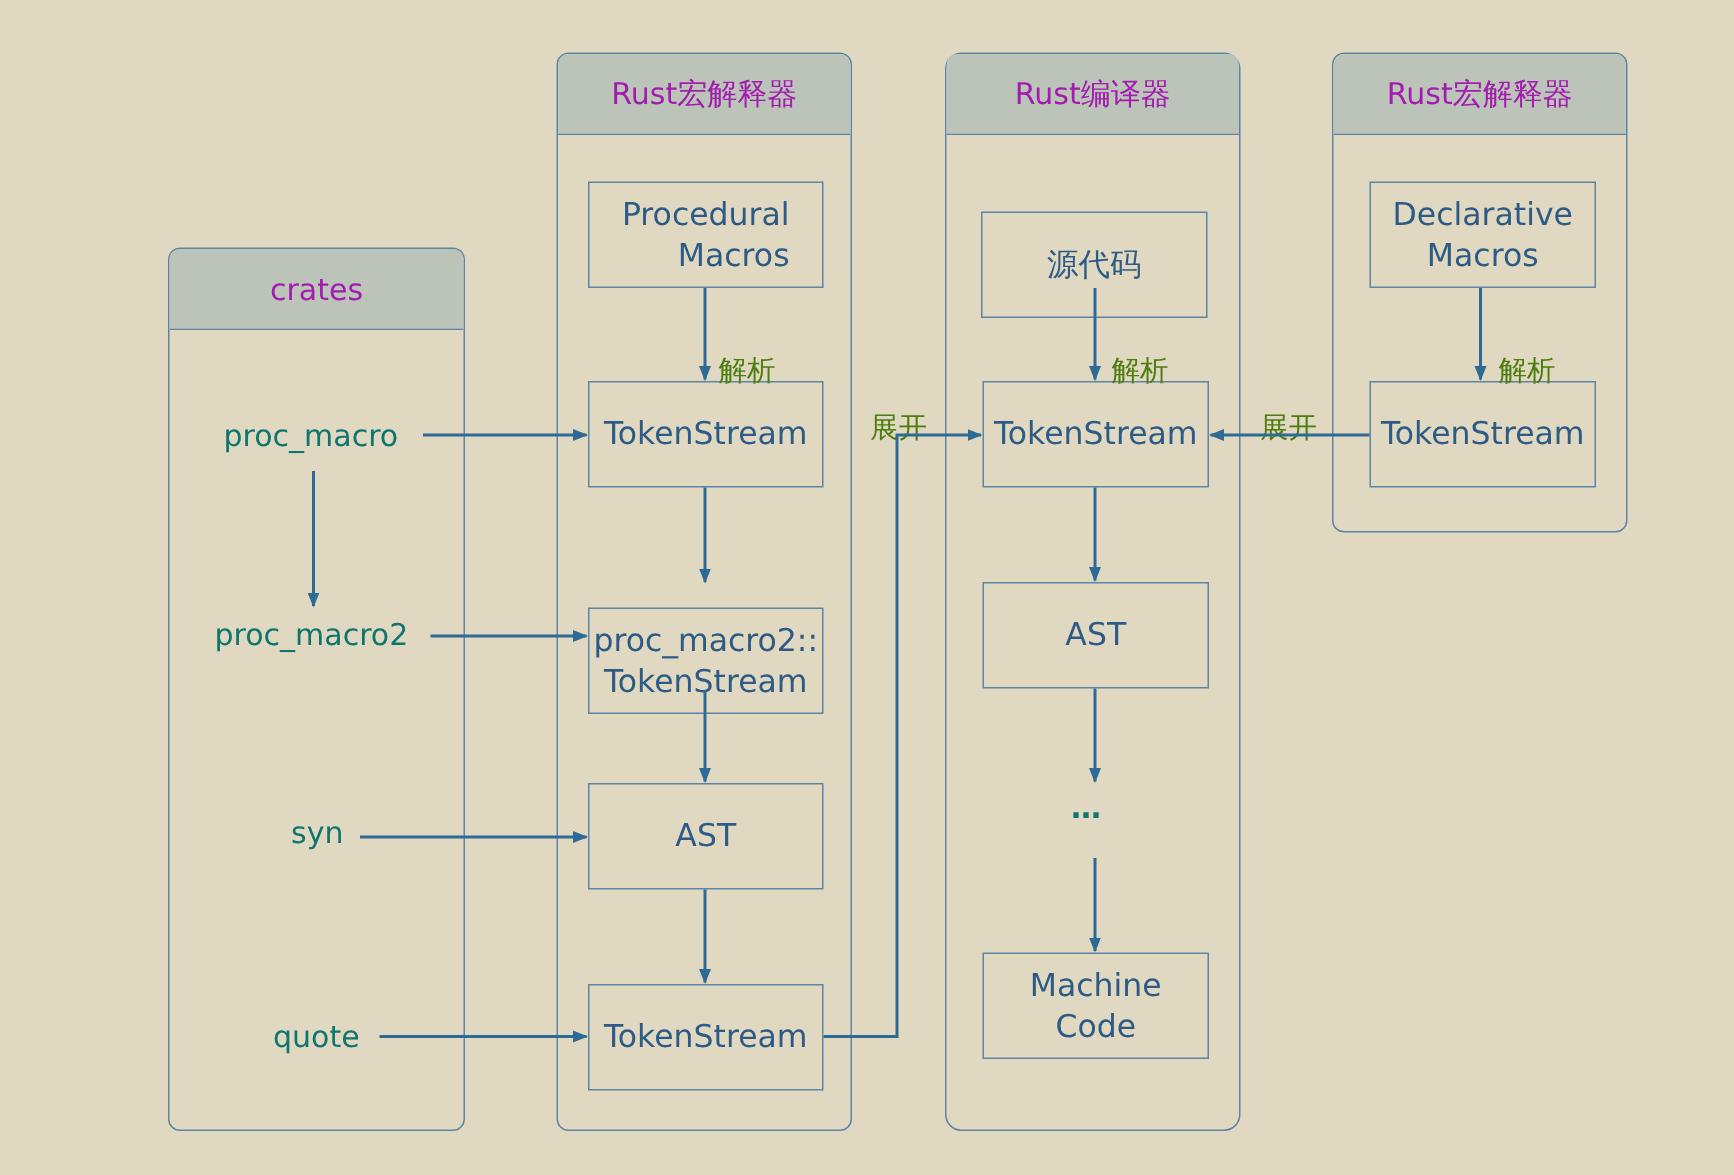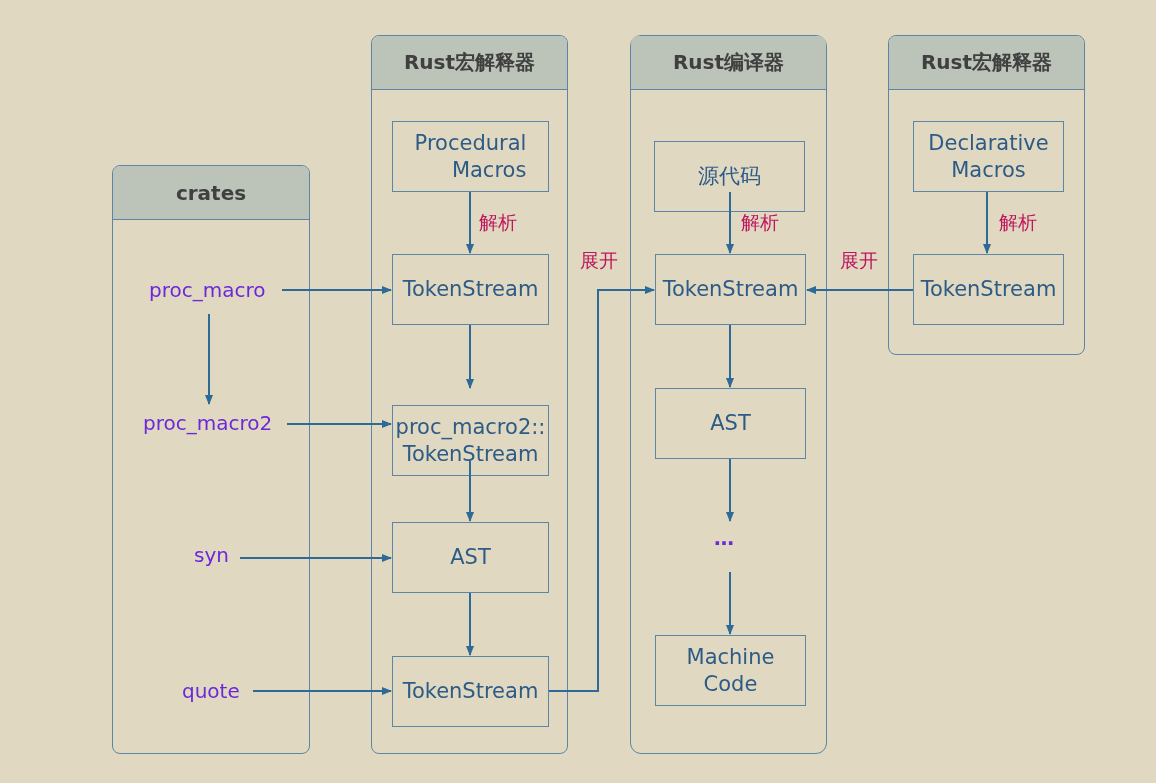--- a/index.html
+++ b/index.html
@@ -2,26 +2,26 @@
 <html><head>
 <meta charset="utf-8">
 <style>
   html, body { margin:0; padding:0; }
   body { width:1156px; height:783px; background:#e0d8c1; position:relative; overflow:hidden;
          font-family:"DejaVu Sans","Liberation Sans",sans-serif; color:#2d5b86; }
   .panel { position:absolute; border:1.5px solid #5d86a6; border-radius:8px; box-sizing:border-box; }
   .panel-head { position:absolute; left:0; right:0; top:0; height:53px; background:#bcc4b9;
                 border-bottom:1.5px solid #5d86a6; border-radius:7px 7px 0 0;
                 display:flex; align-items:center; justify-content:center;
-                font-weight:bold; font-size:20px; color:#404040; }
+                font-weight:normal; font-size:20px; color:#a21caf; }
   .box { position:absolute; border:1.5px solid #5d86a6; box-sizing:border-box;
          display:flex; align-items:center; justify-content:center; text-align:center;
          font-size:21px; line-height:27px; color:#2d5b86; white-space:pre-line; }
-  .lbl { position:absolute; font-size:20px; color:#6d28d9; white-space:nowrap; }
-  .note { position:absolute; font-size:19px; color:#be185d; white-space:nowrap; }
+  .lbl { position:absolute; font-size:20px; color:#0f766e; white-space:nowrap; }
+  .note { position:absolute; font-size:19px; color:#4d7c0f; white-space:nowrap;margin-top:24px; }
   svg.wires { position:absolute; left:0; top:0; }
 </style>
 </head>
 <body>
 
 <div class="panel" style="left:112px;top:165px;width:198px;height:589px;">
   <div class="panel-head">crates</div>
 </div>
 <div class="lbl" style="left:149px;top:278px;">proc_macro</div>
 <div class="lbl" style="left:143px;top:411px;text-align:center;">proc_macro2</div>

